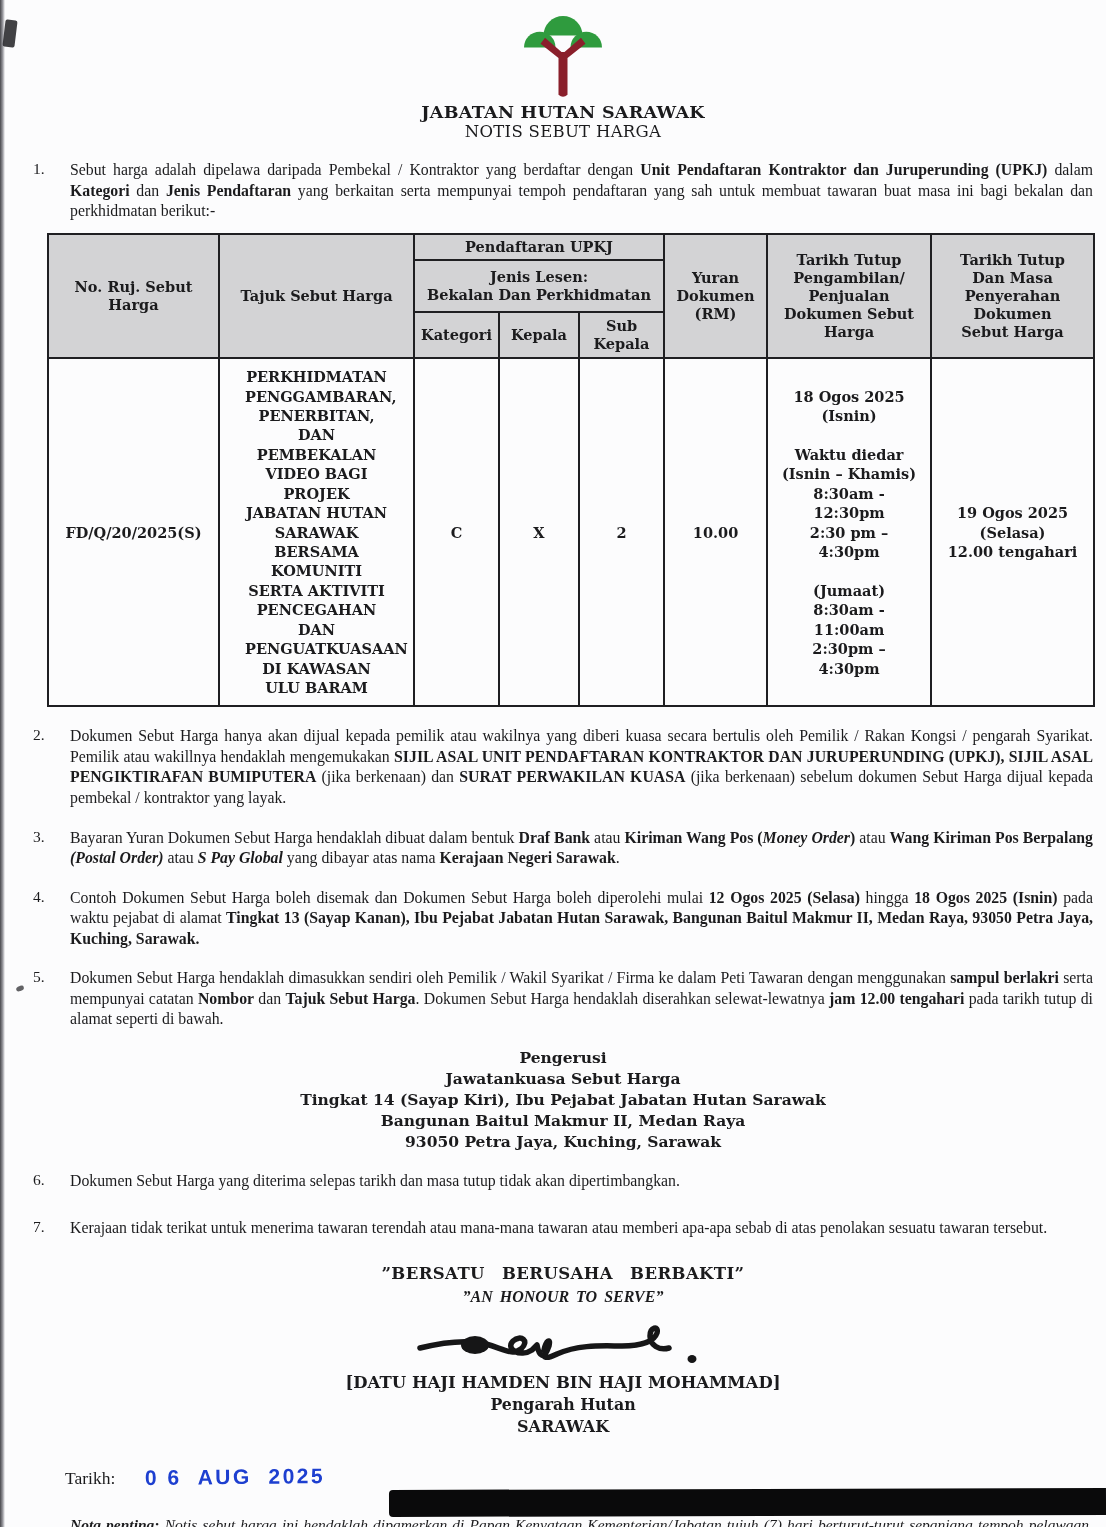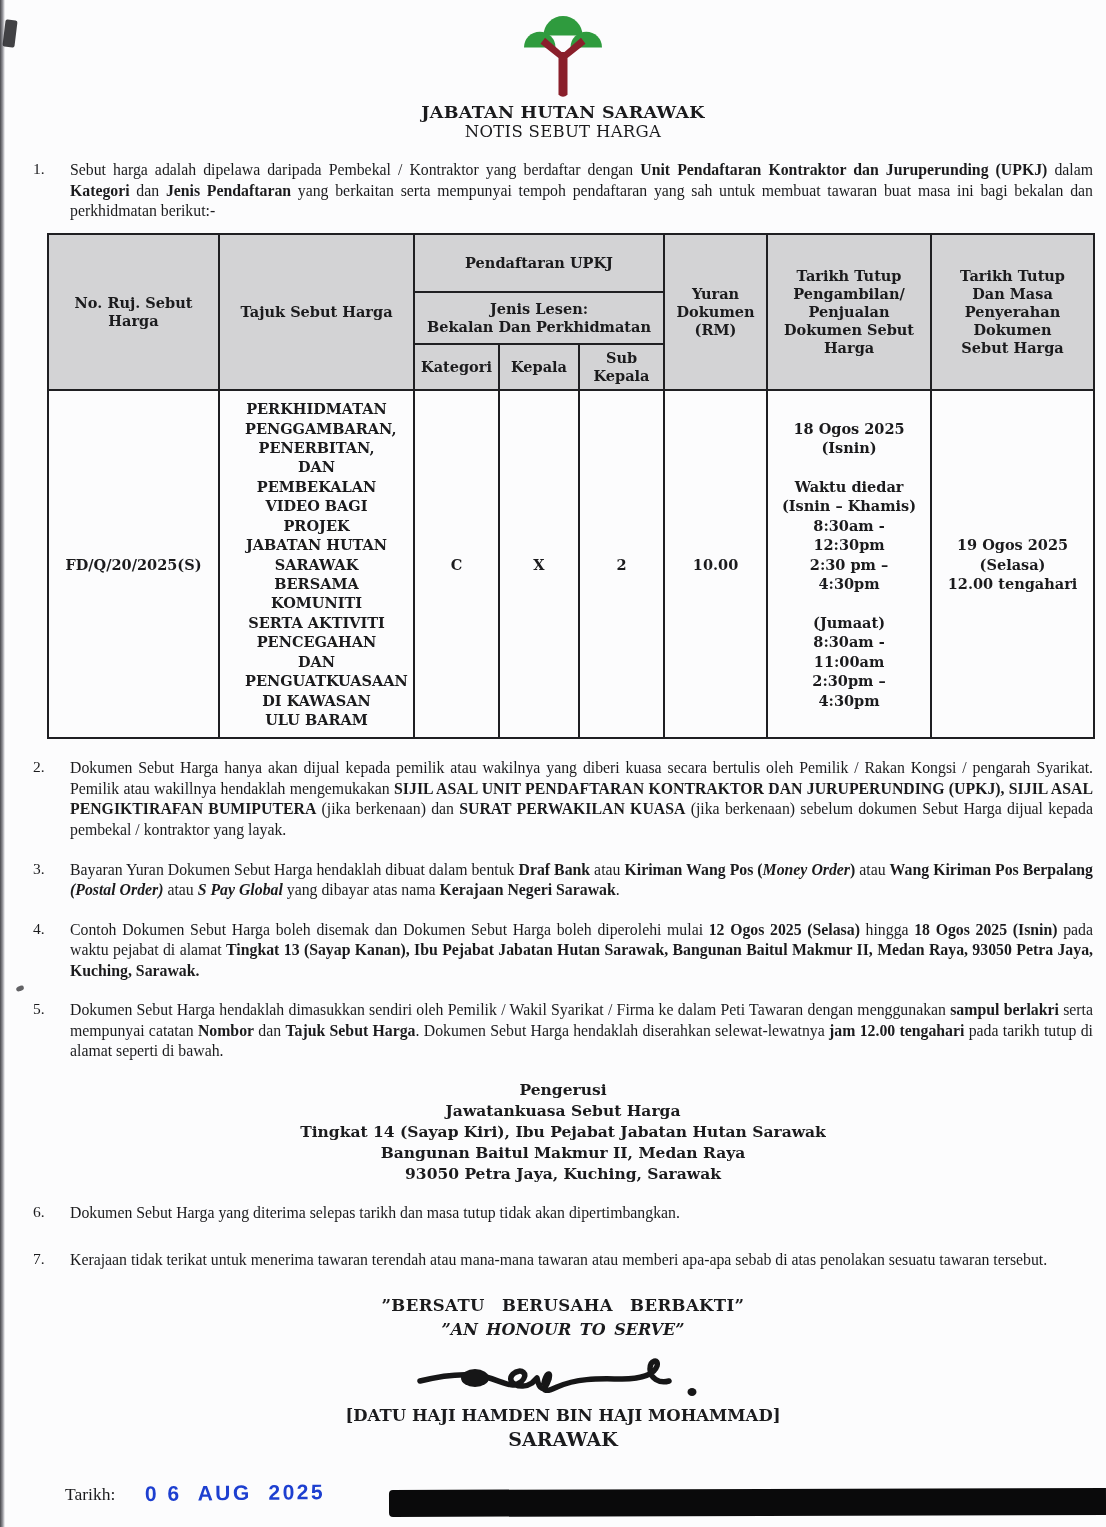--- a/index.html
+++ b/index.html
@@ -33,35 +33,35 @@
   .item .num{flex:none;width:37px;font-size:15.5px;}
   .item .txt{flex:1;font-size:15.8px;line-height:1.3;text-align:justify;}
   .b{font-weight:bold;}
   .i{font-style:italic;}
   
   table.tender{border-collapse:collapse;margin:11px 0 0 14px;width:1046px;
     font-family:"DejaVu Serif",serif;text-align:center;table-layout:fixed;}
   table.tender th,table.tender td{border:2px solid #1f1f22;vertical-align:middle;}
   table.tender th{background:#d3d3d5;font-size:14.5px;line-height:1.25;font-weight:bold;
     white-space:pre-line;padding:4px 3px;}
-  table.tender th.group{padding:19px 3px;}
+  table.tender th.group{padding:3px 3px;}
   table.tender th.groupsub{padding:7px 3px;}
   table.tender td{font-size:14.5px;font-weight:bold;line-height:1.34;padding:16px 6px;background:#fcfcfd;}
   .pre{white-space:pre-line;}
   
   .address{margin-top:17px;text-align:center;font-family:"DejaVu Serif",serif;font-weight:bold;
     font-size:15.5px;line-height:1.36;white-space:pre-line;}
   .motto{margin-top:26px;text-align:center;font-family:"DejaVu Serif",serif;font-weight:bold;}
   .motto-l1{font-size:16.5px;word-spacing:11px;letter-spacing:.4px;}
-  .motto-l2{font-size:16px;font-style:italic;margin-top:5px;word-spacing:3px;}
+  .motto-l2{font-size:16px;font-style:italic;margin-top:5px;word-spacing:3px;font-family:Liberation Serif, serif;}
   .sig-wrap{text-align:center;margin-top:8px;height:58px;}
   .signatory{text-align:center;font-family:"DejaVu Serif",serif;font-weight:bold;line-height:1.35;}
   .signatory-name{font-size:16.5px;}
   .signatory-title{font-size:15.8px;}
-  .signatory-region{font-size:19px;}
+  .signatory-region{font-size:16px;}
   
   .dateline{margin:28px 0 0 32px;display:flex;align-items:flex-end;}
   .date-label{font-size:17.5px;}
   .date-stamp{margin-left:30px;font-family:"Liberation Sans",sans-serif;font-weight:700;
     font-size:21px;letter-spacing:2.5px;transform:rotate(-0.6deg);white-space:pre;}
   .footnote{margin:26px 0 0 37px;font-size:15.5px;line-height:1.35;text-align:justify;padding-right:4px;}
 </style>
 </head>
 <body>
 
@@ -206,20 +206,21 @@
       <g fill="none" stroke="#161617" stroke-width="5.5" stroke-linecap="round" stroke-linejoin="round">
         <path d="M12 34 C40 27 62 26 78 30 C96 35 104 42 113 35 C122 27 113 20 105 27 C97 35 112 44 124 36 L129 31 C131 42 136 47 141 32 C143 23 138 27 136 36 C134 45 139 45 149 40 C172 30 196 32 214 32 C232 32 246 28 249 19 C251 11 242 13 242 22 C242 31 251 37 261 34"></path>
       </g>
       <ellipse cx="67" cy="31" rx="14" ry="9" fill="#161617"></ellipse>
       <ellipse cx="284" cy="45" rx="4.5" ry="4" fill="#161617"></ellipse>
     </svg>
   </div>
 
   <div class="signatory">
     <div class="signatory-name">[DATU HAJI HAMDEN BIN HAJI MOHAMMAD]</div>
+    <div class="signatory-title">Pengarah Hutan</div>
     <div class="signatory-region">SARAWAK</div>
   </div>
 
   <div class="dateline">
     <span class="date-label">Tarikh:</span>
     <span class="date-stamp" style="color: rgb(29, 63, 208);">0 6  AUG  2025</span>
   </div>
 
   <div class="footnote"><span class="b i">Nota penting:</span><span class="i">  Notis sebut harga ini hendaklah dipamerkan di Papan Kenyataan Kementerian/Jabatan tujuh (7) hari berturut-turut sepanjang tempoh pelawaan sebut harga.</span></div>
 

